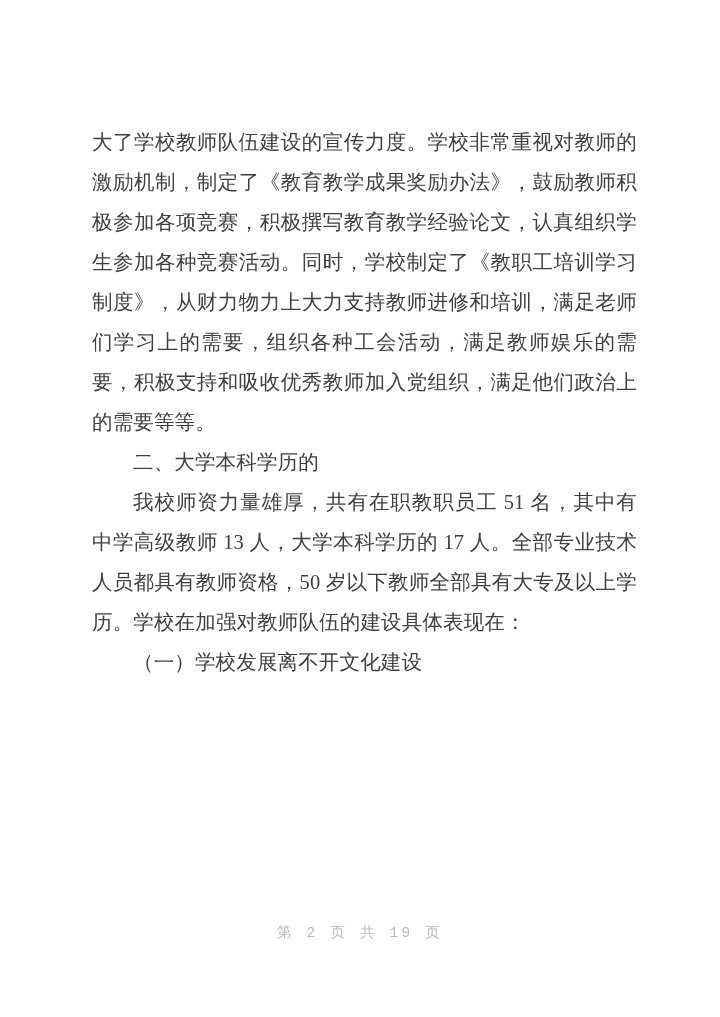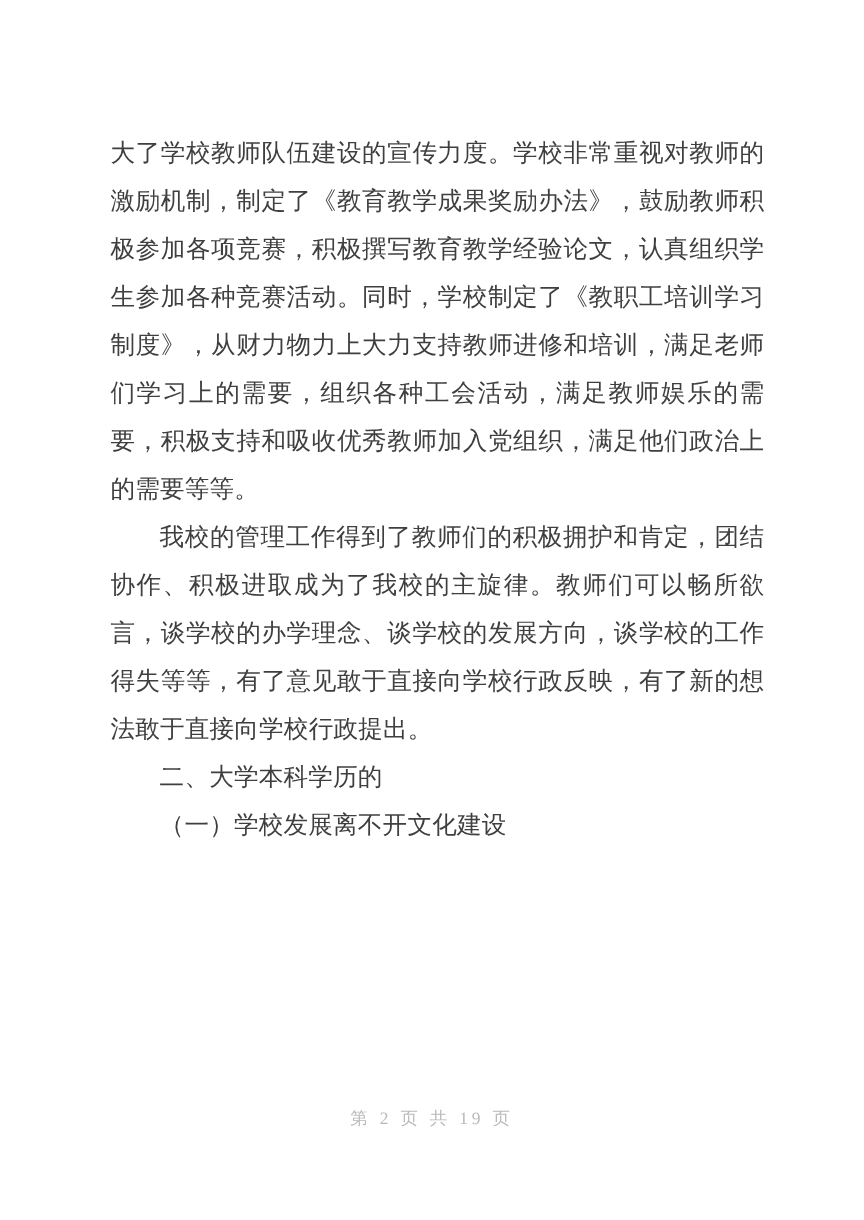--- a/index.html
+++ b/index.html
@@ -22,21 +22,21 @@
     top: 0;
     width: 720px;
     height: 1017px;
     background: #ffffff;
   }
 
   
   .doc-body {
     position: absolute;
     left: 92px;
-    top: 108px;
+    top: 122px;
     width: 545px;
   }
 
   .para {
     margin: 0;
     font-size: 20.5px;
     line-height: 40px;
     color: #3f3f3f;
     text-align: justify;
     text-justify: inter-character;
@@ -62,37 +62,37 @@
 
   .footer {
     position: absolute;
     left: 0;
     top: 923px;
     width: 720px;
     text-align: center;
     font-size: 14.5px;
     color: #b9b9b9;
     letter-spacing: 3.2px;
-    font-family: Liberation Serif, serif;
+    font-family: Liberation Mono, monospace;
     white-space: pre;
   }
 </style>
 </head>
 <body>
 
 <div class="page">
 
   <div class="doc-body">
 
     <p class="para cont">大了学校教师队伍建设的宣传力度。学校非常重视对教师的激励机制，制定了《教育教学成果奖励办法》，鼓励教师积极参加各项竞赛，积极撰写教育教学经验论文，认真组织学生参加各种竞赛活动。同时，学校制定了《教职工培训学习制度》，从财力物力上大力支持教师进修和培训，满足老师们学习上的需要，组织各种工会活动，满足教师娱乐的需要，积极支持和吸收优秀教师加入党组织，满足他们政治上的需要等等。</p>
 
-    <p class="para indent">我校的管理工作得到了教师们的积极拥护和肯定，团结协作、积极进取成为了我校的主旋律。教师们可以畅所欲言，谈学校的办学理念、谈学校的发展方向，谈学校的工作得失等等，有了意见敢于直接向学校行政反映，有了新的想法敢于直接向学校行政提出。</p>
 
     <p class="para heading">二、大学本科学历的</p>
 
+    <p class="para indent">我校师资力量雄厚，共有在职教职员工 51 名，其中有中学高级教师 13 人，大学本科学历的 17 人。全部专业技术人员都具有教师资格，50 岁以下教师全部具有大专及以上学历。学校在加强对教师队伍的建设具体表现在：</p>
 
     <p class="para heading">（一）学校发展离不开文化建设</p>
 
 
   </div>
 
   <div class="footer">第 2 页 共 19 页</div>
 
 </div>
 

